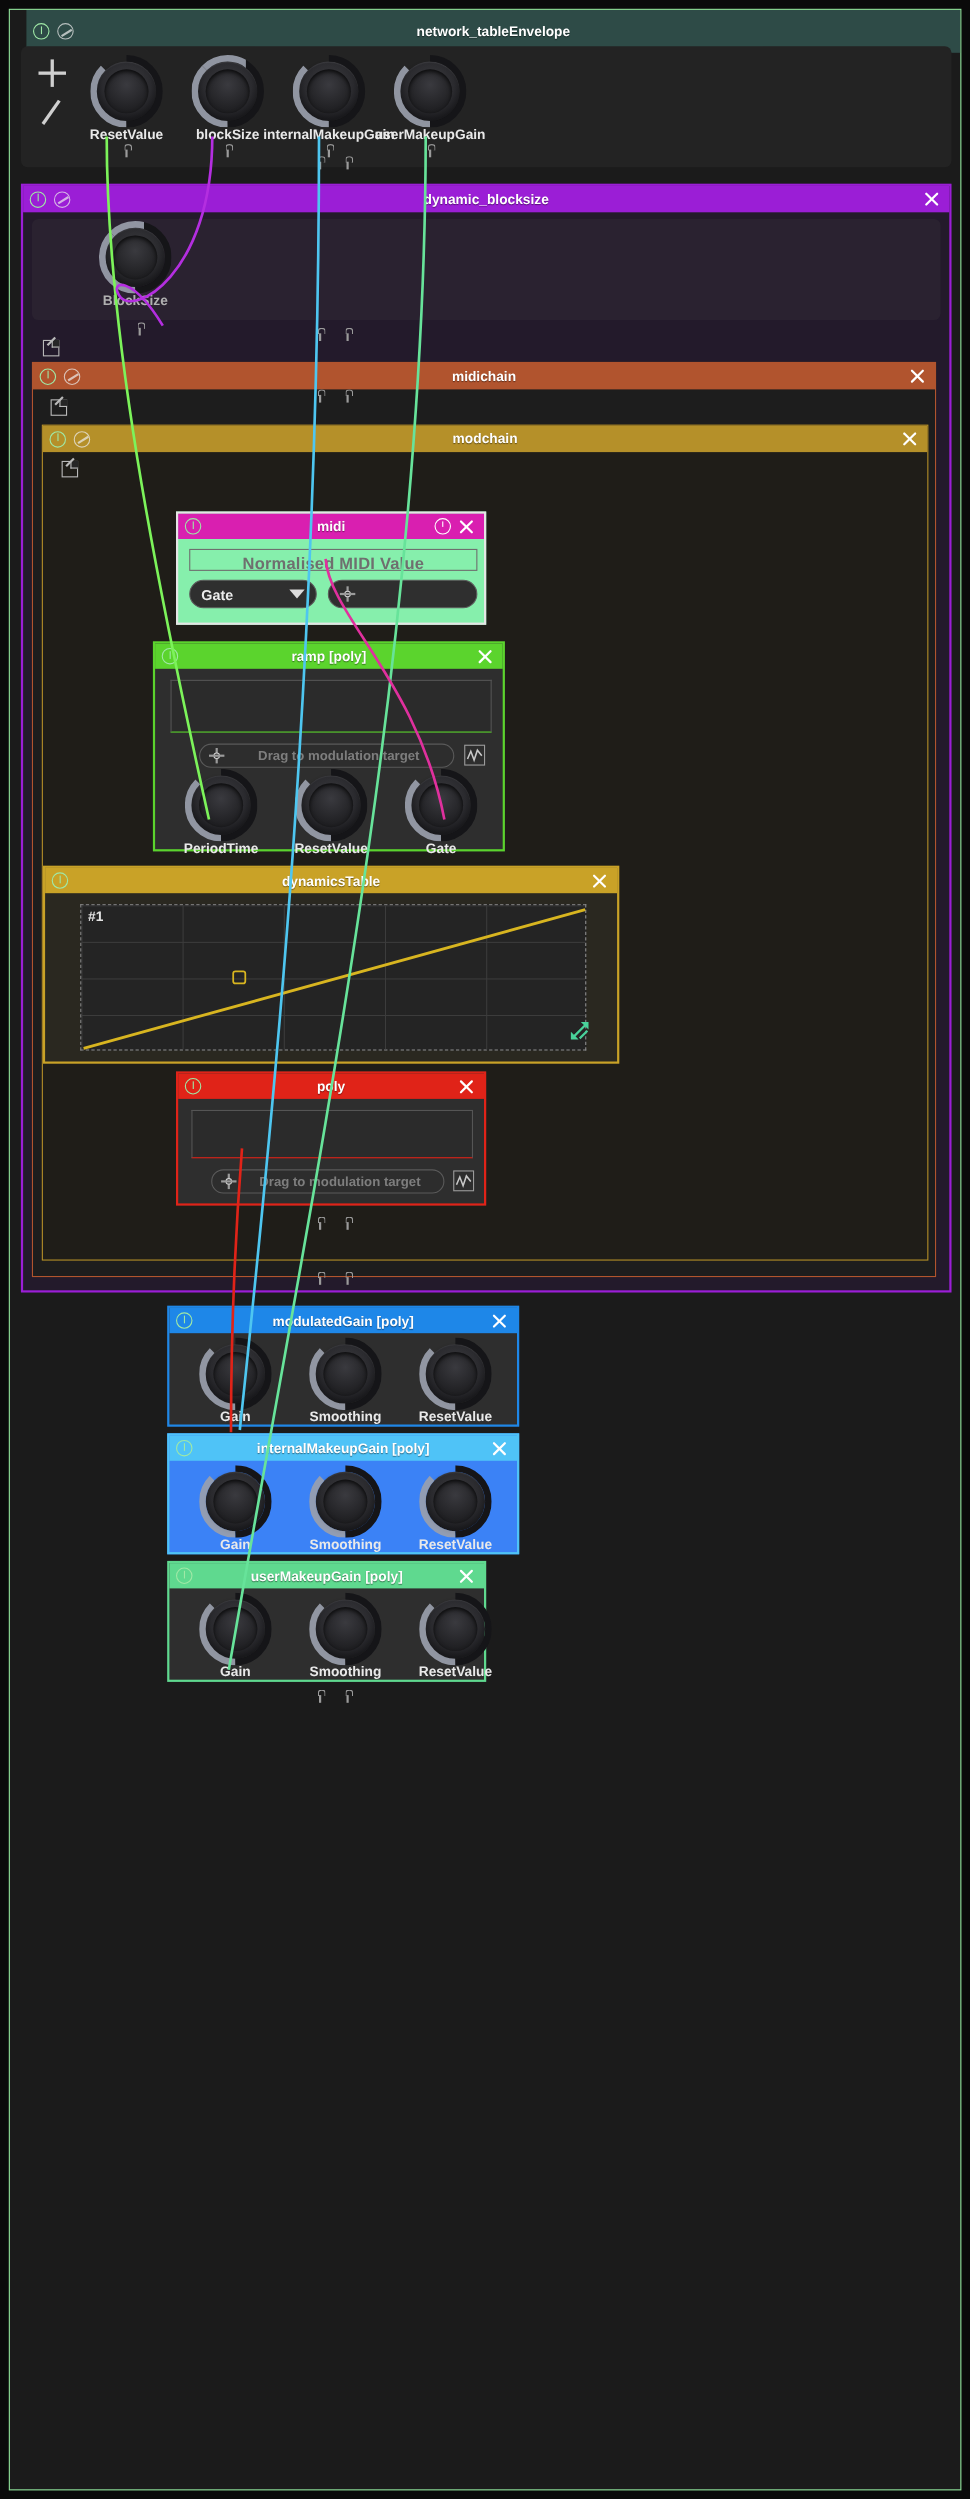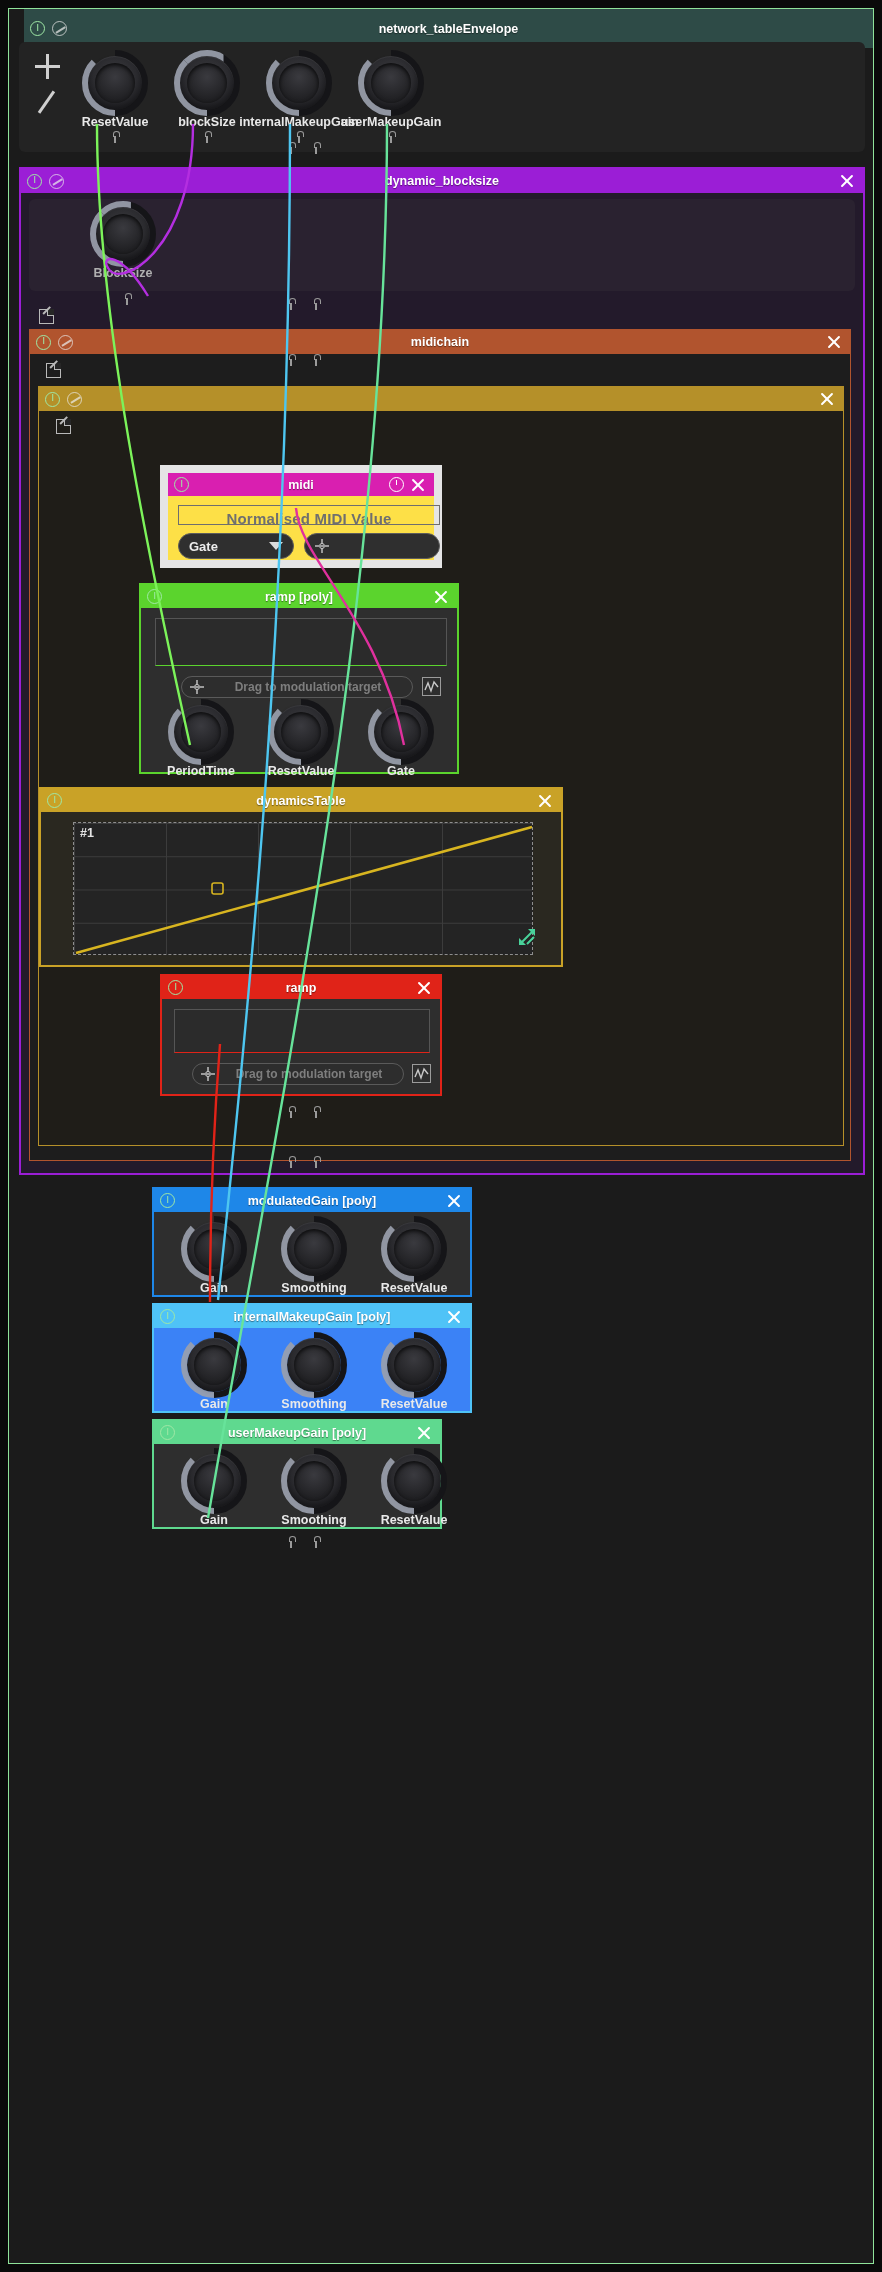--- a/index.html
+++ b/index.html
@@ -256,29 +256,30 @@
       <span class="extlink" style="position:absolute;left:16px;top:33px;">
           <i class="nub"></i>
         </span>
 
       <div class="panel" style="left:8px;top:56px;width:806px;height:760px;border:1px solid #b59029;background:#1f1d18;">
         <div class="hdr" style="background:#b59029;">
           <div class="icons">
             <span class="pwr"></span>
             <span class="bypass"></span>
           </div>
+          <div class="title">modchain</div>
           <div class="right">
               <span class="xbtn"></span>
             </div>
         </div>
         <span class="extlink" style="position:absolute;left:17px;top:32px;">
             <i class="nub"></i>
           </span>
 
-        <div class="panel" style="left:121px;top:78px;width:282px;height:103px;border:8px solid #e5e5e5;background:#fde047;">
+        <div class="panel" style="left:121px;top:78px;width:282px;height:103px;border:2px solid #e5e5e5;background:#86efac;">
           <div class="hdr" style="background:#d91fb0;height:23px;">
             <div class="icons">
                 <span class="pwr"></span>
               </div>
             <div class="title">midi</div>
             <div class="right" style="gap:4px;">
               <span style="width:15px;height:15px;border-radius:50%;border:1.6px solid #fff;display:inline-block;position:relative;">
                 <i style="position:absolute;left:5.5px;top:1.5px;width:1.6px;height:5px;background:#fff;"></i>
               </span>
               <span class="xbtn"></span>
@@ -377,21 +378,21 @@
               <path d="M17 8 L17 1 L10 1 Z" fill="#49d29a"></path>
             </svg>
           </div>
         </div>
 
         <div class="panel" style="left:121px;top:587px;width:282px;height:122px;border:2px solid #e02318;background:#2e2e2e;">
           <div class="hdr" style="background:#e02318;height:23px;">
             <div class="icons">
                 <span class="pwr"></span>
               </div>
-            <div class="title">ramp</div>
+            <div class="title">poly</div>
             <div class="right">
                 <span class="xbtn"></span>
               </div>
           </div>
           <div class="plotbox" style="position:absolute;left:12px;top:33px;width:256px;height:44px;border-bottom:1px solid #e02318;"></div>
           <div class="modtarget" style="position:absolute;left:30px;top:87px;width:212px;">
             <span class="cross">
                 <i class="dot"></i>
               </span>
             <span class="lbl">Drag to modulation target</span>

